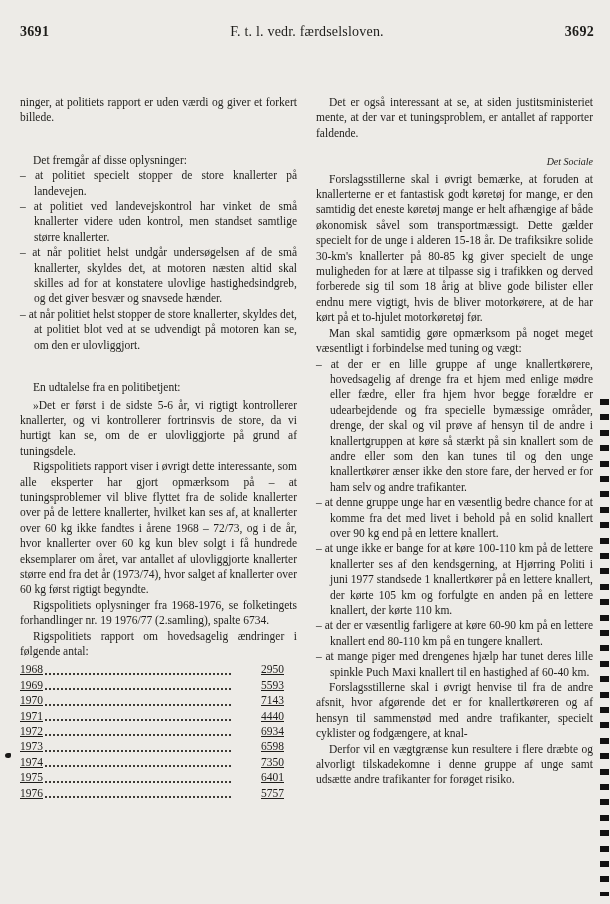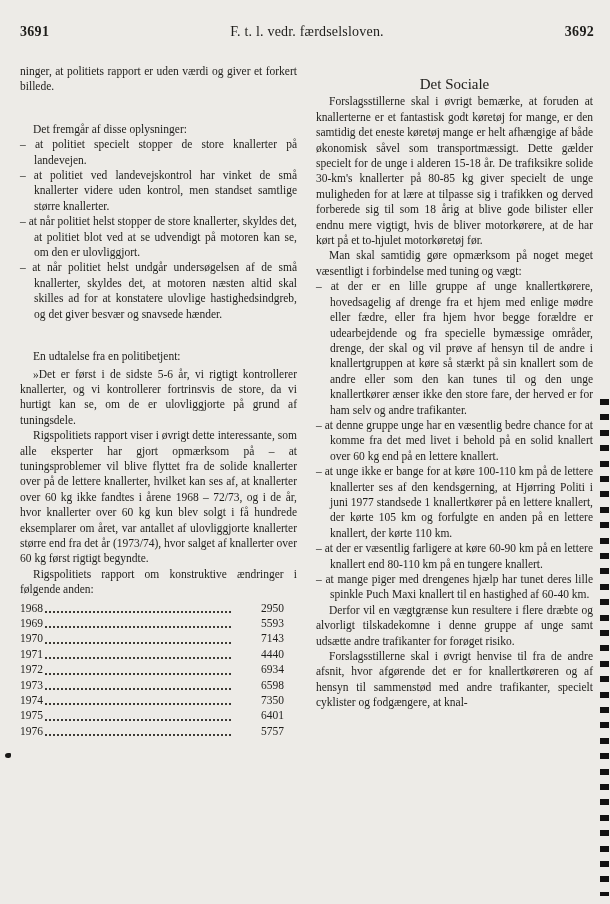--- a/index.html
+++ b/index.html
@@ -19,34 +19,35 @@
   .pagenum{font-weight:700;font-size:14px;letter-spacing:.3px;}
   .running-title{font-size:14px;letter-spacing:.2px;}
   .columns{
     position:absolute;top:64px;left:20px;
     display:flex;gap:19px;
   }
   .col{
     width:277px;
     font-size:11.5px;line-height:15.4px;
     text-align:justify;
+    margin-top:31px;
   }
   p{margin:0;}
   .ind{text-indent:13px;}
   .li{padding-left:14px;text-indent:-14px;}
   .gap-lg{margin-top:27px;}
   .gap-sm{margin-top:2px;}
   .subhead{
     margin:13px 0 2px 0;
-    font-weight:400;
-    font-size:15px;line-height:15.4px;
-    text-align:center;
+    font-style:italic;font-weight:400;
+    font-size:10px;line-height:15.4px;
+    text-align:right;
   }
   .stat-table{margin-top:3px;}
-  .trow{display:flex;align-items:flex-end;}
+  .trow{display:flex;align-items:flex-end;text-decoration:underline;}
   .trow .year{white-space:nowrap;}
   .trow .leader{
     flex:1;height:0;
     border-bottom:2px dotted #3d3a36;
     margin:0 30px 3px 2px;
   }
   .trow .val{min-width:36px;text-align:left;padding-right:10px;}
   
   .artifact-strip{
     position:absolute;top:399px;right:1px;width:9px;height:497px;
@@ -72,26 +73,27 @@
     <span class="pagenum">3692</span>
   </header>
 
   <div class="columns">
 
     <section class="col">
       <p>ninger, at politiets rapport er uden værdi og giver et forkert billede.</p>
       <p class="ind gap-lg">Det fremgår af disse oplysninger:</p>
       <p class="li">– at politiet specielt stopper de store knallerter på landevejen.</p>
       <p class="li">– at politiet ved landevejskontrol har vinket de små knallerter videre uden kontrol, men standset samtlige større knallerter.</p>
+      <p class="li">– at når politiet helst undgår undersøgelsen af de små knallerter, skyldes det, at motoren næsten altid skal skilles ad for at konstatere ulovlige hastighedsindgreb, og det giver besvær og snavsede hænder.</p>
       <p class="li">– at når politiet helst stopper de store knallerter, skyldes det, at politiet blot ved at se udvendigt på motoren kan se, om den er ulovliggjort.</p>
-      <p class="li">– at når politiet helst undgår undersøgelsen af de små knallerter, skyldes det, at motoren næsten altid skal skilles ad for at konstatere ulovlige hastighedsindgreb, og det giver besvær og snavsede hænder.</p>
       <p class="ind gap-lg">En udtalelse fra en politibetjent:</p>
       <p class="ind gap-sm">»Det er først i de sidste 5-6 år, vi rigtigt kontrollerer knallerter, og vi kontrollerer fortrinsvis de store, da vi hurtigt kan se, om de er ulovliggjorte på grund af tuningsdele.</p>
       <p class="ind">Rigspolitiets rapport viser i øvrigt dette interessante, som alle eksperter har gjort opmærksom på – at tuningsproblemer vil blive flyttet fra de solide knallerter over på de lettere knallerter, hvilket kan ses af, at knallerter over 60 kg ikke fandtes i årene 1968 – 72/73, og i de år, hvor knallerter over 60 kg kun blev solgt i få hundrede eksemplarer om året, var antallet af ulovliggjorte knallerter større end fra det år (1973/74), hvor salget af knallerter over 60 kg først rigtigt begyndte.</p>
-      <p class="ind">Rigspolitiets rapport om konstruktive ændringer i følgende anden:</p>
+      <p class="ind">Rigspolitiets oplysninger fra 1968-1976, se folketingets forhandlinger nr. 19 1976/77 (2.samling), spalte 6734.</p>
+      <p class="ind">Rigspolitiets rapport om hovedsagelig ændringer i følgende antal:</p>
 
       <div class="stat-table">
         <div class="trow">
           <span class="year">1968</span>
           <span class="leader"></span>
           <span class="val">2950</span>
         </div>
         <div class="trow">
           <span class="year">1969</span>
           <span class="leader"></span>
@@ -129,30 +131,31 @@
         </div>
         <div class="trow">
           <span class="year">1976</span>
           <span class="leader"></span>
           <span class="val">5757</span>
         </div>
       </div>
     </section>
 
     <section class="col">
+      <p class="ind">Det er også interessant at se, at siden justitsministeriet mente, at der var et tuningsproblem, er antallet af rapporter faldende.</p>
       <h3 class="subhead">Det Sociale</h3>
       <p class="ind">Forslagsstillerne skal i øvrigt bemærke, at foruden at knallerterne er et fantastisk godt køretøj for mange, er den samtidig det eneste køretøj mange er helt afhængige af både økonomisk såvel som transportmæssigt. Dette gælder specielt for de unge i alderen 15-18 år. De trafiksikre solide 30-km's knallerter på 80-85 kg giver specielt de unge muligheden for at lære at tilpasse sig i trafikken og derved forberede sig til som 18 årig at blive gode bilister eller endnu mere vigtigt, hvis de bliver motorkørere, at de har kørt på et to-hjulet motorkøretøj før.</p>
       <p class="ind">Man skal samtidig gøre opmærksom på noget meget væsentligt i forbindelse med tuning og vægt:</p>
       <p class="li">– at der er en lille gruppe af unge knallertkørere, hovedsagelig af drenge fra et hjem med enlige mødre eller fædre, eller fra hjem hvor begge forældre er udearbejdende og fra specielle bymæssige områder, drenge, der skal og vil prøve af hensyn til de andre i knallertgruppen at køre så stærkt på sin knallert som de andre eller som den kan tunes til og den unge knallertkører ænser ikke den store fare, der herved er for ham selv og andre trafikanter.</p>
-      <p class="li">– at denne gruppe unge har en væsentlig bedre chance for at komme fra det med livet i behold på en solid knallert over 60 kg end på en lettere knallert.</p>
+      <p class="li">– at denne gruppe unge har en væsentlig bedre chance for at komme fra det med livet i behold på en solid knallert over 90 kg end på en lettere knallert.</p>
       <p class="li">– at unge ikke er bange for at køre 100-110 km på de lettere knallerter ses af den kendsgerning, at Hjørring Politi i juni 1977 standsede 1 knallertkører på en lettere knallert, der kørte 105 km og forfulgte en anden på en lettere knallert, der kørte 110 km.</p>
       <p class="li">– at der er væsentlig farligere at køre 60-90 km på en lettere knallert end 80-110 km på en tungere knallert.</p>
       <p class="li">– at mange piger med drengenes hjælp har tunet deres lille spinkle Puch Maxi knallert til en hastighed af 60-40 km.</p>
+      <p class="ind">Forslagsstillerne skal i øvrigt henvise til fra de andre afsnit, hvor afgørende det er for knallertkøreren og af hensyn til sammenstød med andre trafikanter, specielt cyklister og fodgængere, at knal-</p>
       <p class="ind">Derfor vil en vægtgrænse kun resultere i flere dræbte og alvorligt tilskadekomne i denne gruppe af unge samt udsætte andre trafikanter for forøget risiko.</p>
-      <p class="ind">Forslagsstillerne skal i øvrigt henvise til fra de andre afsnit, hvor afgørende det er for knallertkøreren og af hensyn til sammenstød med andre trafikanter, specielt cyklister og fodgængere, at knal-</p>
     </section>
 
   </div>
 
   <div class="artifact-strip"></div>
   <div class="artifact-dot"></div>
 
 </div>
 
 </body></html>

